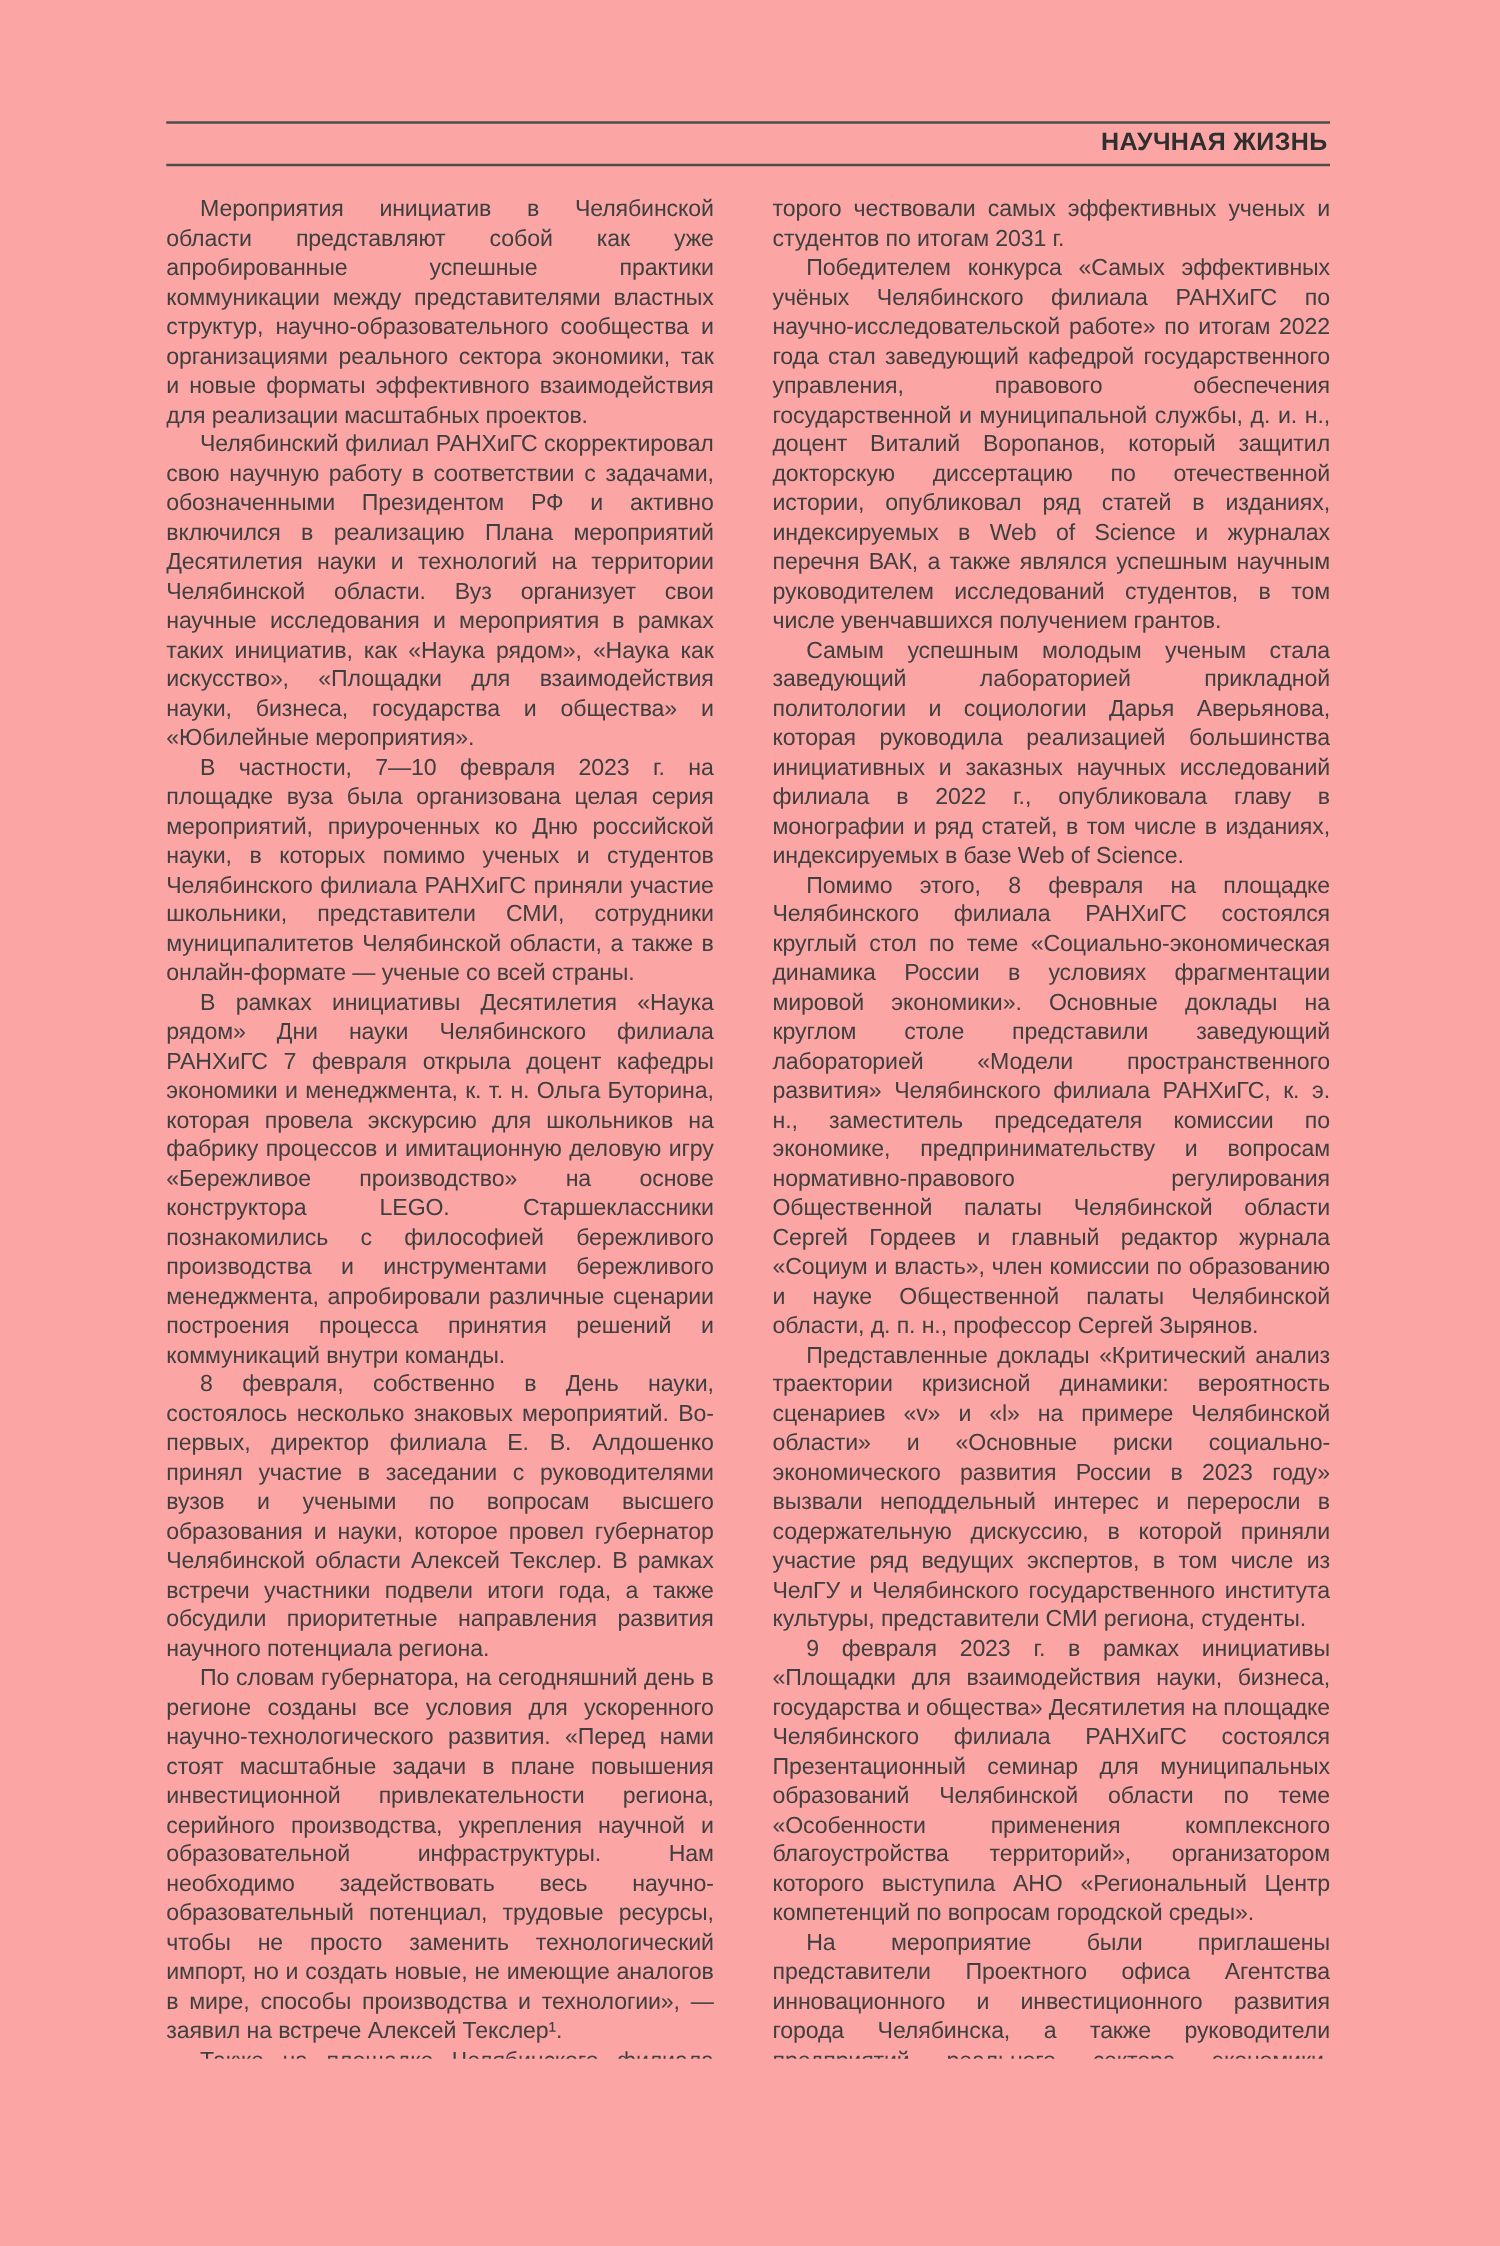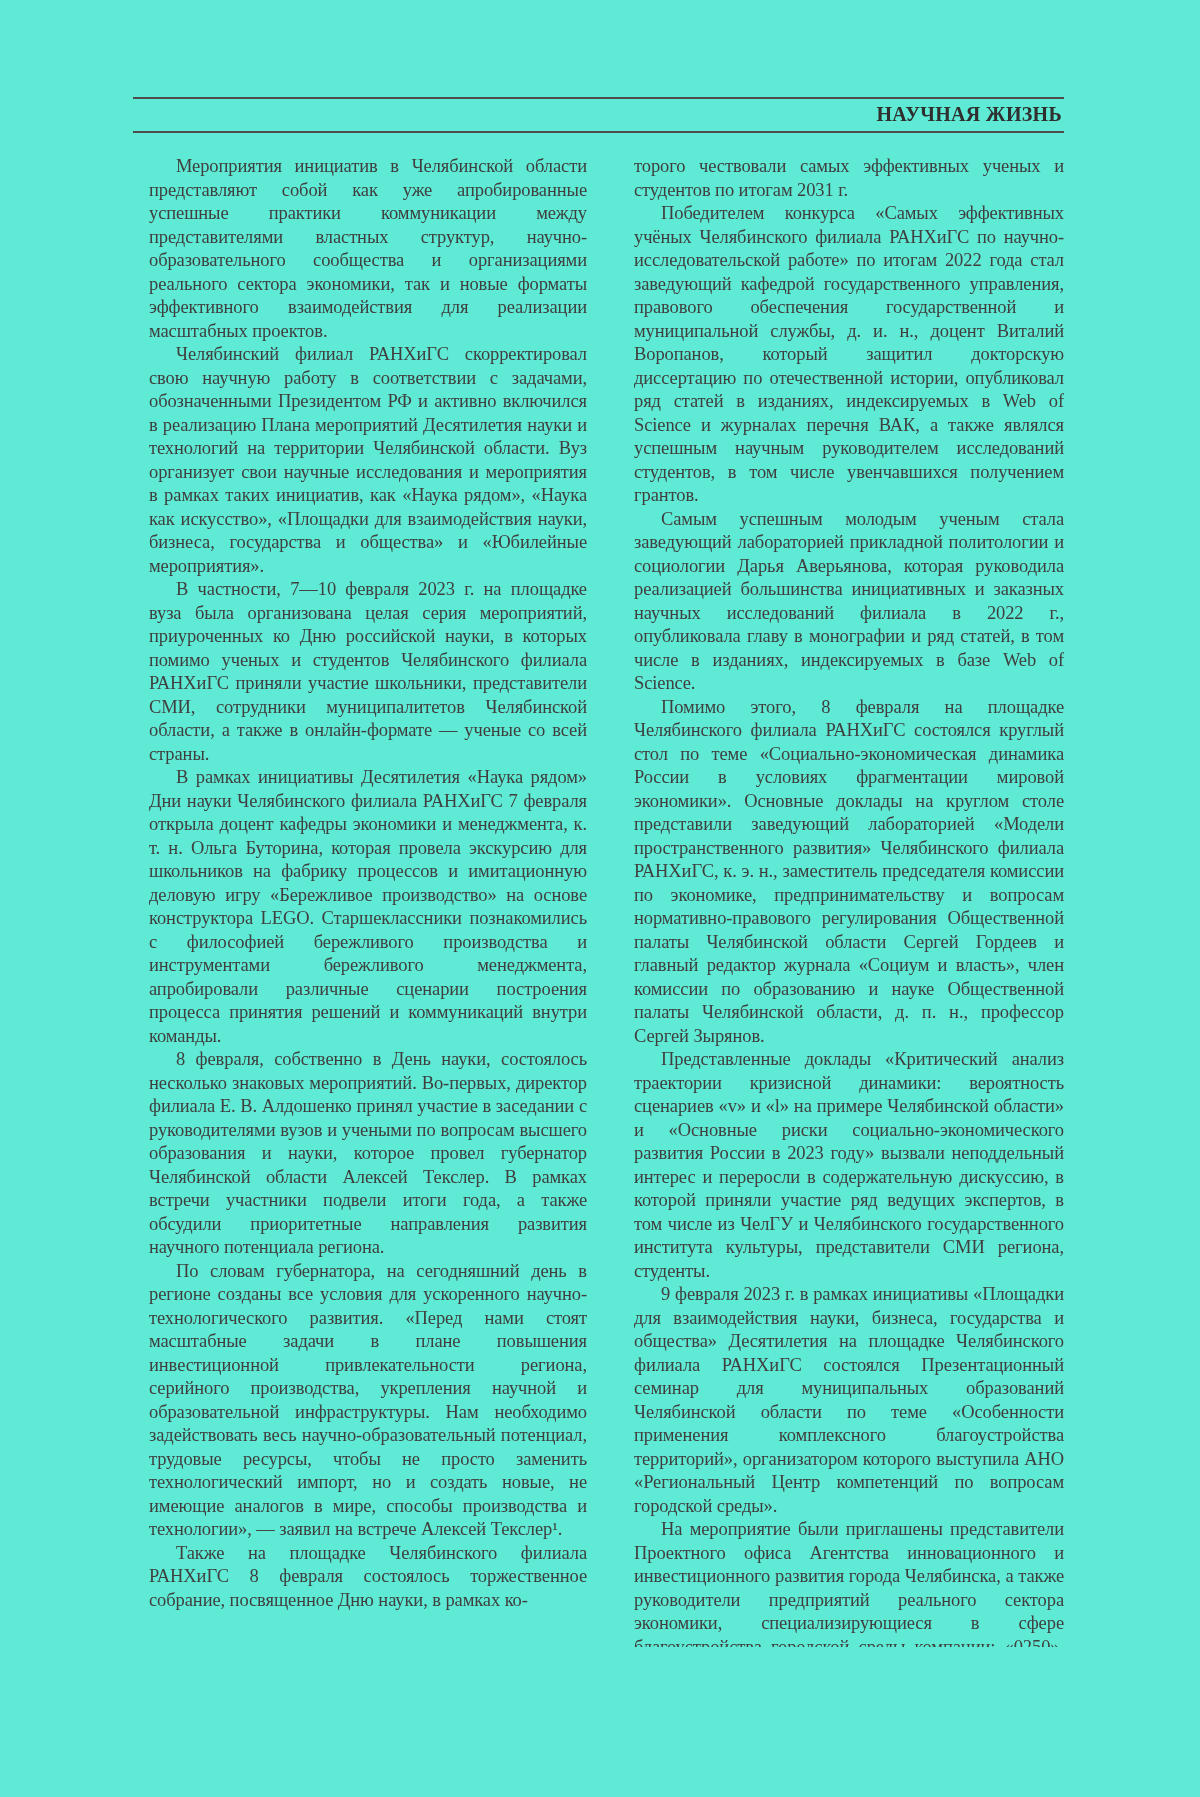--- a/index.html
+++ b/index.html
@@ -4,22 +4,22 @@
 <style>
   html, body {
     margin: 0;
     padding: 0;
     background: #ffffff;
   }
   .page {
     position: relative;
     width: 1200px;
     height: 1797px;
-    background: #5eead4;
-    font-family: Liberation Serif, serif;
+    background: #fca5a5;
+    font-family: Liberation Sans, sans-serif;
     color: var(--text-color, #3f3f3f);
     overflow: hidden;
   }
   
   .page-header {
     position: absolute;
     top: 97px;
     left: 133px;
     right: 136px;
     border-top: 2px solid var(--rule-color, #4d4d4d);
@@ -46,21 +46,21 @@
     overflow: hidden;
   }
   .col {
     text-align: justify;
     font-size: 18.5px;
     line-height: 23.5px;
     letter-spacing: -0.1px;
     hyphens: auto;
     -webkit-hyphens: auto;
   }
-  .col-left  { width: 438px; flex: 0 0 auto; margin-left: 16px; }
+  .col-left  { width: 438px; flex: 0 0 auto; }
   .col-right { flex: 1 1 auto; }
   .col p {
     margin: 0;
     text-indent: 27px;
   }
   .col p.no-indent { text-indent: 0; }
   
   .page-footer {
     position: absolute;
     top: 1646px;

